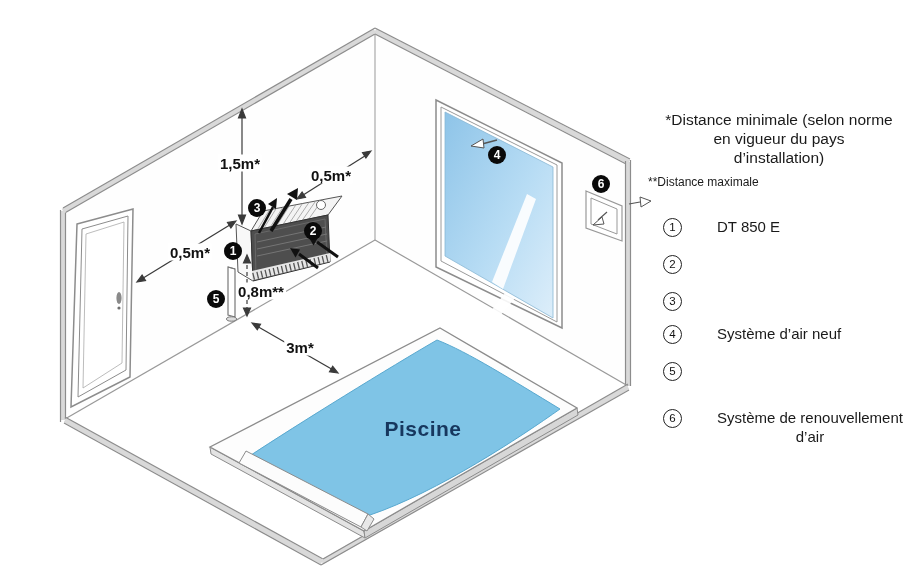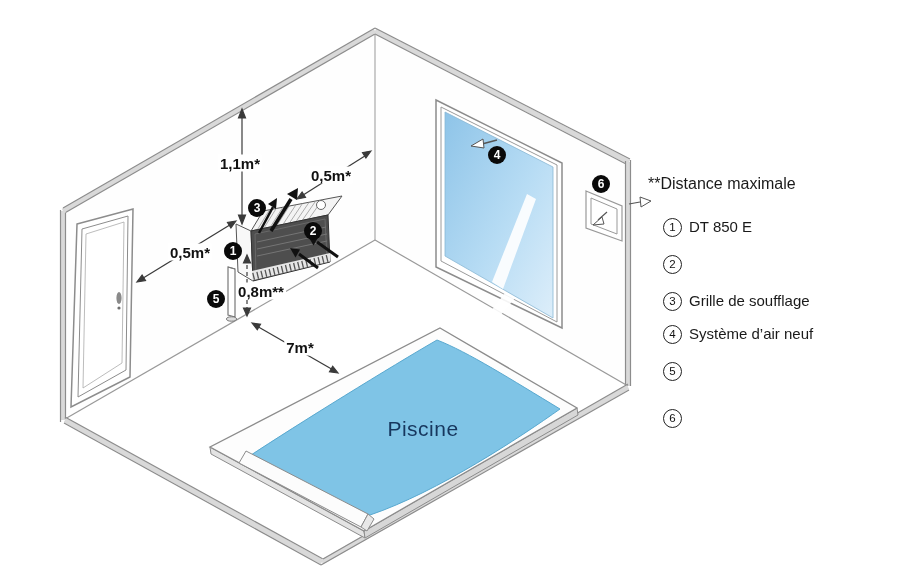--- a/index.html
+++ b/index.html
@@ -8,45 +8,45 @@
     font-family:"Liberation Sans",sans-serif;color:#1a1a1a;
   }
   #art{position:absolute;left:0;top:0;}
   .dim{
     position:absolute;transform:translate(-50%,-50%);
     font-size:15px;font-weight:bold;color:#111;background:#fff;
     padding:0 2px;white-space:nowrap;line-height:17px;
   }
   .pool-label{
     position:absolute;transform:translate(-50%,-50%);
-    font-size:21px;font-weight:normal;color:#17375e;letter-spacing:.5px;
+    font-size:21px;font-weight:bold;color:#17375e;letter-spacing:.5px;
   }
   .co{
     position:absolute;transform:translate(-50%,-50%);
     width:18px;height:18px;border-radius:50%;background:#0a0a0a;color:#fff;
     font-size:12px;font-weight:bold;display:flex;align-items:center;justify-content:center;
     line-height:1;
   }
   .note-min{
     position:absolute;left:650px;top:110px;width:258px;text-align:center;
     font-size:15.5px;line-height:19px;white-space:pre-line;
   }
   .note-max{
-    position:absolute;left:648px;top:175px;font-size:16px;white-space:nowrap;
+    position:absolute;left:648px;top:175px;font-size:12px;white-space:nowrap;
   }
   .leg-item{
     position:absolute;display:flex;align-items:flex-start;gap:7px;
   }
   .leg-badge{
     flex:none;width:17px;height:17px;border:1.3px solid #222;border-radius:50%;
     background:#fff;color:#111;font-size:11.5px;display:flex;align-items:center;
     justify-content:center;line-height:1;margin-top:1px;
   }
   .leg-label{
-    font-size:15px;line-height:19px;white-space:pre-line;text-align:center;
+    font-size:15px;line-height:19px;white-space:pre-line;text-align:center;margin-left:28px;
   }
 </style>
 </head>
 <body>
 
 <div id="stage">
 
 <svg id="art" width="920" height="583" viewBox="0 0 920 583">
   <defs>
     <linearGradient id="glassGrad" x1="0" y1="0" x2="1" y2="1">
@@ -203,52 +203,56 @@
       <polygon points="247,316 243.5,308 250.5,308"></polygon>
     </g>
     <g>
       <path d="M255,325 L335,371" fill="none"></path>
       <polygon points="252,323 257.3,329.8 260.5,324.2"></polygon>
       <polygon points="338,373 329.5,371.8 332.7,366.2"></polygon>
     </g>
   </g>
 </svg>
 
-<div class="dim" style="left:240px;top:163px">1,1m*</div>
+<div class="dim" style="left:240px;top:163px">1,5m*</div>
 <div class="dim" style="left:331px;top:175px">0,5m*</div>
 <div class="dim" style="left:190px;top:252px">0,5m*</div>
 <div class="dim" style="left:261px;top:291px">0,8m**</div>
-<div class="dim" style="left:300px;top:347px">7m*</div>
+<div class="dim" style="left:300px;top:347px">3m*</div>
 
 <div class="pool-label" style="left:423px;top:429px">Piscine</div>
 
 <div class="co" style="left:233px;top:251px">1</div>
 <div class="co" style="left:313px;top:231px">2</div>
 <div class="co" style="left:257px;top:208px">3</div>
 <div class="co" style="left:497px;top:155px">4</div>
 <div class="co" style="left:216px;top:299px">5</div>
 <div class="co" style="left:601px;top:184px">6</div>
 
+<div class="note-min">*Distance minimale (selon norme
+en vigueur du pays
+d’installation)</div>
 <div class="note-max">**Distance maximale</div>
 
 <div class="leg-item" style="left:663px;top:217px">
   <div class="leg-badge">1</div>
   <div class="leg-label">DT 850 E</div>
 </div>
 <div class="leg-item" style="left:663px;top:254px">
   <div class="leg-badge">2</div>
 </div>
 <div class="leg-item" style="left:663px;top:291px">
   <div class="leg-badge">3</div>
-  <div class="leg-label">Grille de soufflage</div>
 </div>
 <div class="leg-item" style="left:663px;top:324px">
   <div class="leg-badge">4</div>
   <div class="leg-label">Système d’air neuf</div>
 </div>
 <div class="leg-item" style="left:663px;top:361px">
   <div class="leg-badge">5</div>
 </div>
 <div class="leg-item" style="left:663px;top:408px">
   <div class="leg-badge">6</div>
+  <div class="leg-label">Système de renouvellement
+d’air</div>
 </div>
 
 </div>
 
 </body></html>

